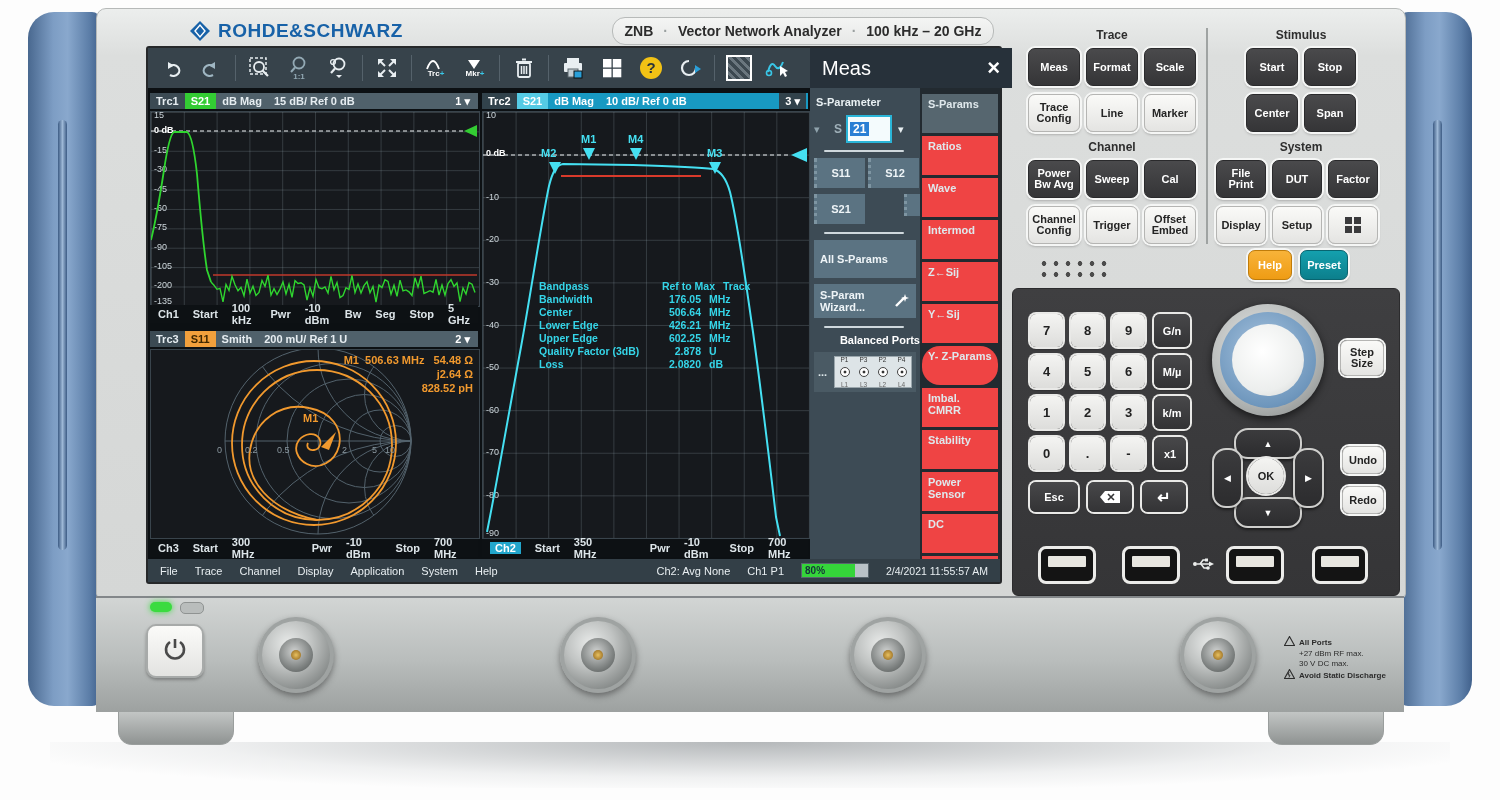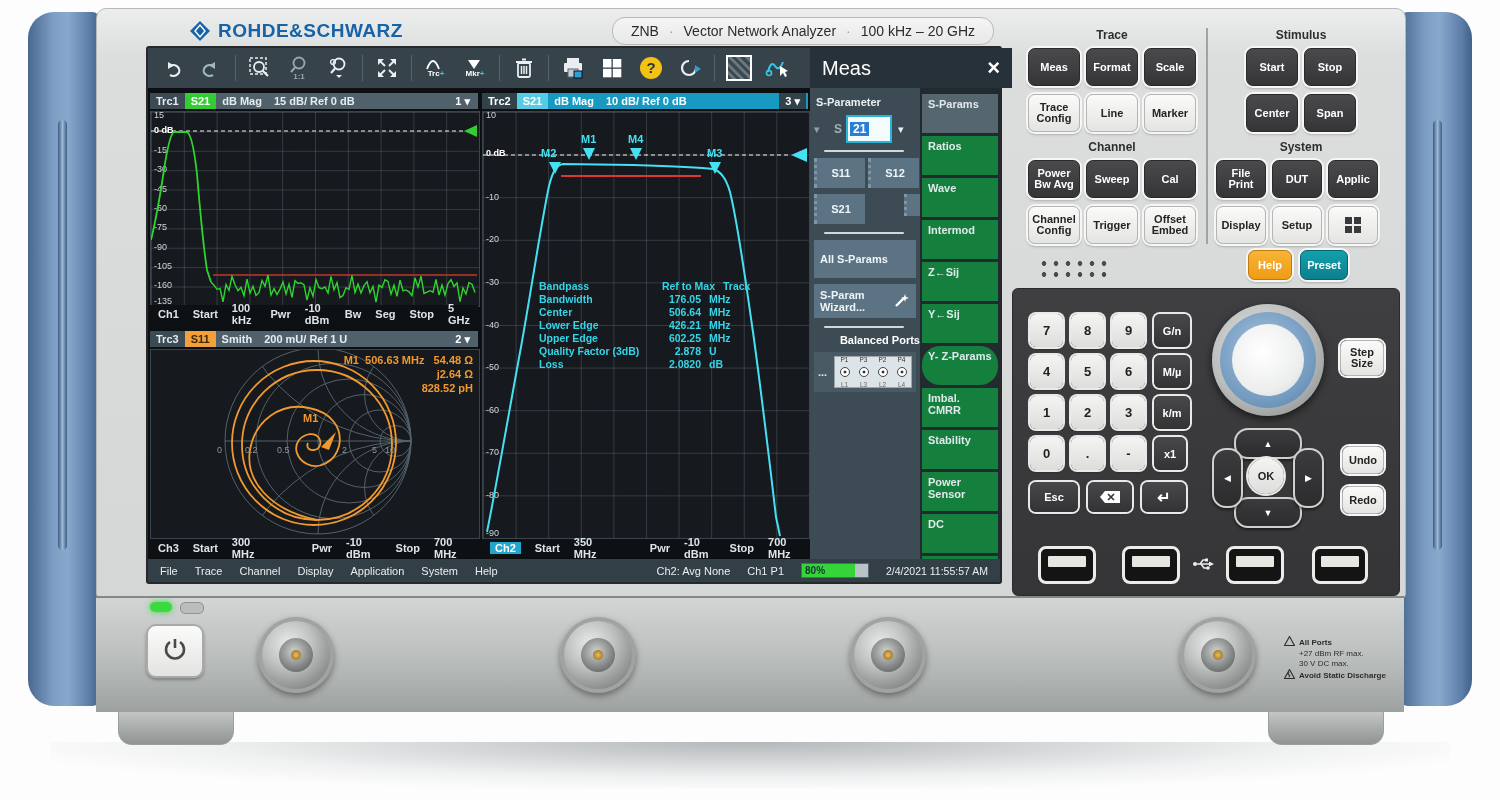--- a/index.html
+++ b/index.html
@@ -27,21 +27,21 @@
         background-size:10% 10%;border:1px solid #39444c;}
   .ytick{position:absolute;left:3px;font-size:9px;color:#cdd6db;}
   .chbar{background:#0d1114;color:#dde5e9;font-size:11px;font-weight:bold;display:flex;align-items:center;gap:14px;padding:0 8px;}
   .winchip{position:absolute;right:2px;top:0;background:#50616b;color:#fff;font-size:11px;font-weight:bold;height:16px;line-height:16px;padding:0 6px;}
   .menubar{background:#333f47;color:#e8eef1;font-size:11px;display:flex;align-items:center;padding:0 12px;gap:17px;}
   
   .meastitle{background:#27313a;color:#fff;display:flex;align-items:center;justify-content:space-between;padding:0 12px;font-size:20px;}
   .measbody{background:#3d4b55;}
   .sbtn{background:#5b7382;color:#eef4f7;font-size:11px;font-weight:bold;display:flex;align-items:center;justify-content:center;border-left:3px dotted #7e95a2;}
   .tabcol{background:#222a30;}
-  .tab{background:#15803d;color:#dfe8ec;font-size:11px;font-weight:bold;padding:4px 6px;box-sizing:border-box;}
+  .tab{background:#ef4444;color:#dfe8ec;font-size:11px;font-weight:bold;padding:4px 6px;box-sizing:border-box;}
   .tab.active{background:#56666f;}
   .divline{height:2px;background:#cfd8dd;border-radius:1px;}
   
   .grptitle{font-size:12px;font-weight:bold;color:#2e2e2e;text-align:center;}
   .hk{border-radius:7px;display:flex;align-items:center;justify-content:center;text-align:center;
       font-size:11px;font-weight:bold;line-height:11px;box-sizing:border-box;
       box-shadow:0 0 0 2px #f5f6f5,0 2px 3px rgba(60,60,60,.55);}
   .hkd{background:linear-gradient(180deg,#4a4a4c,#353537);color:#fff;border:1px solid #2a2a2c;}
   .hkl{background:linear-gradient(180deg,#fafaf8,#e4e4e2);color:#242424;border:1px solid #b5b5b3;}
   .hko{background:linear-gradient(180deg,#f8b339,#ef9c14);color:#fff;border:1px solid #c07c0a;}
@@ -79,21 +79,21 @@
 
 <div class="abs" style="left:190px;top:18px;width:420px;height:26px;display:flex;align-items:center;gap:8px;">
   <span style="display:inline-block;width:20px;height:20px;">
     <svg width="20" height="20" viewBox="0 0 20 20">
           <polygon points="10,0 20,10 10,20 0,10" fill="#1862a8"></polygon>
           <path d="M5,10 L10,4 L15,10 L10,16 Z" fill="none" stroke="#fff" stroke-width="1.4"></path>
         </svg>
   </span>
   <span style="font-size:19px;font-weight:bold;color:#1862a8;letter-spacing:.5px;">ROHDE&amp;SCHWARZ</span>
 </div>
-<div class="abs" style="left:612px;top:17px;width:380px;height:26px;border:1px solid #b7bab9;border-radius:13px;background:linear-gradient(180deg,#f4f5f4,#e7e8e7);display:flex;align-items:center;justify-content:center;gap:10px;font-size:14px;color:#2c2c2c;font-weight:normal;">
+<div class="abs" style="left:612px;top:17px;width:380px;height:26px;border:1px solid #b7bab9;border-radius:13px;background:linear-gradient(180deg,#f4f5f4,#e7e8e7);display:flex;align-items:center;justify-content:center;gap:10px;font-size:14px;color:#2c2c2c;font-weight:bold;">
   <span>ZNB</span>
   <span style="color:#9aa0a0;">·</span>
   <span>Vector Network Analyzer</span>
   <span style="color:#9aa0a0;">·</span>
   <span>100 kHz – 20 GHz</span>
 </div>
 
 <div class="abs screen" style="left:146px;top:46px;width:852px;height:534px;">
 
   <div class="abs tbar" style="left:0;top:0;width:662px;height:40px;">
@@ -222,21 +222,21 @@
   <div class="abs plot" style="left:2px;top:63px;width:328px;height:194px;">
     <span class="ytick" style="top:-2px;">15</span>
     <span class="ytick" style="top:13px;font-weight:bold;color:#fff;">0 dB</span>
     <span class="ytick" style="top:33px;">-15</span>
     <span class="ytick" style="top:52px;">-30</span>
     <span class="ytick" style="top:72px;">-45</span>
     <span class="ytick" style="top:91px;">-60</span>
     <span class="ytick" style="top:110px;">-75</span>
     <span class="ytick" style="top:130px;">-90</span>
     <span class="ytick" style="top:149px;">-105</span>
-    <span class="ytick" style="top:168px;">-160</span>
+    <span class="ytick" style="top:168px;">-200</span>
     <span class="ytick" style="top:184px;">-135</span>
     <svg width="328" height="194" viewBox="0 0 328 194" style="position:absolute;left:0;top:0;">
       <line x1="0" y1="19" x2="314" y2="19" stroke="#f0f4f6" stroke-width="1.2" stroke-dasharray="4,3"></line>
       <polygon points="326,13 326,25 313,19" fill="#33cc33"></polygon>
       <line x1="62" y1="163" x2="326" y2="163" stroke="#c0392b" stroke-width="1.6"></line>
       <path d="M0,128 C5,108 9,84 13,58 C16,38 19,22 23,20 L36,20 C40,22 43,35 46,62 C49,98 52,132 56,158 L60,170" fill="none" stroke="#2fd52f" stroke-width="1.8"></path>
       <path id="trc1-noise" fill="none" stroke="#2fd52f" stroke-width="1.4" d="M60,170L63,173.3L66,177.3L69,176.3L72,189.8L75,172.4L78,178.5L81,164.4L84,172.8L87,178.7L90,175.3L93,183.8L96,167.2L99,181.0L102,174.3L105,183.5L108,180.5L111,168.5L114,174.3L117,163.2L120,183.2L123,176.7L126,182.6L129,177.1L132,169.9L135,181.9L138,172.3L141,185.4L144,168.7L147,171.5L150,170.7L153,172.9L156,188.2L159,175.7L162,184.3L165,167.6L168,175.7L171,176.7L174,175.0L177,181.0L180,164.3L183,177.7L186,170.6L189,185.5L192,183.5L195,175.7L198,177.5L201,163.5L204,180.6L207,172.0L210,180.9L213,173.7L216,169.7L219,180.7L222,174.5L225,190.2L228,173.1L231,175.6L234,167.8L237,169.4L240,182.2L243,173.2L246,184.3L249,168.1L252,178.8L255,177.9L258,179.8L261,183.5L264,165.8L267,175.1L270,164.2L273,181.4L276,180.1L279,178.7L282,180.2L285,167.5L288,183.1L291,173.0L294,183.1L297,171.6L300,167.7L303,174.4L306,170.8L309,189.6L312,176.0L315,182.1L318,170.6L321,172.2L324,180.4"></path>
     </svg>
   </div>
   <div class="abs chbar" style="left:2px;top:257px;width:312px;height:18px;">
@@ -486,21 +486,21 @@
 
 <span class="grptitle abs" style="left:1246px;top:28px;width:110px;">Stimulus</span>
 <div class="abs hk hkd" style="left:1246px;top:48px;width:52px;height:38px;">Start</div>
 <div class="abs hk hkd" style="left:1304px;top:48px;width:52px;height:38px;">Stop</div>
 <div class="abs hk hkd" style="left:1246px;top:94px;width:52px;height:38px;">Center</div>
 <div class="abs hk hkd" style="left:1304px;top:94px;width:52px;height:38px;">Span</div>
 
 <span class="grptitle abs" style="left:1246px;top:140px;width:110px;">System</span>
 <div class="abs hk hkd" style="left:1216px;top:160px;width:50px;height:38px;padding:2px;">File Print</div>
 <div class="abs hk hkd" style="left:1272px;top:160px;width:50px;height:38px;">DUT</div>
-<div class="abs hk hkd" style="left:1328px;top:160px;width:50px;height:38px;">Applic</div>
+<div class="abs hk hkd" style="left:1328px;top:160px;width:50px;height:38px;">Factor</div>
 <div class="abs hk hkl" style="left:1216px;top:206px;width:50px;height:38px;">Display</div>
 <div class="abs hk hkl" style="left:1272px;top:206px;width:50px;height:38px;">Setup</div>
 <div class="abs hk hkl" style="left:1328px;top:206px;width:50px;height:38px;">
       <svg width="18" height="18" viewBox="0 0 18 18">
         <rect x="1" y="1" width="7" height="7" fill="#3a3a3c"></rect>
         <rect x="10" y="1" width="7" height="7" fill="#3a3a3c"></rect>
         <rect x="1" y="10" width="7" height="7" fill="#3a3a3c"></rect>
         <rect x="10" y="10" width="7" height="7" fill="#3a3a3c"></rect>
       </svg>
     </div>

